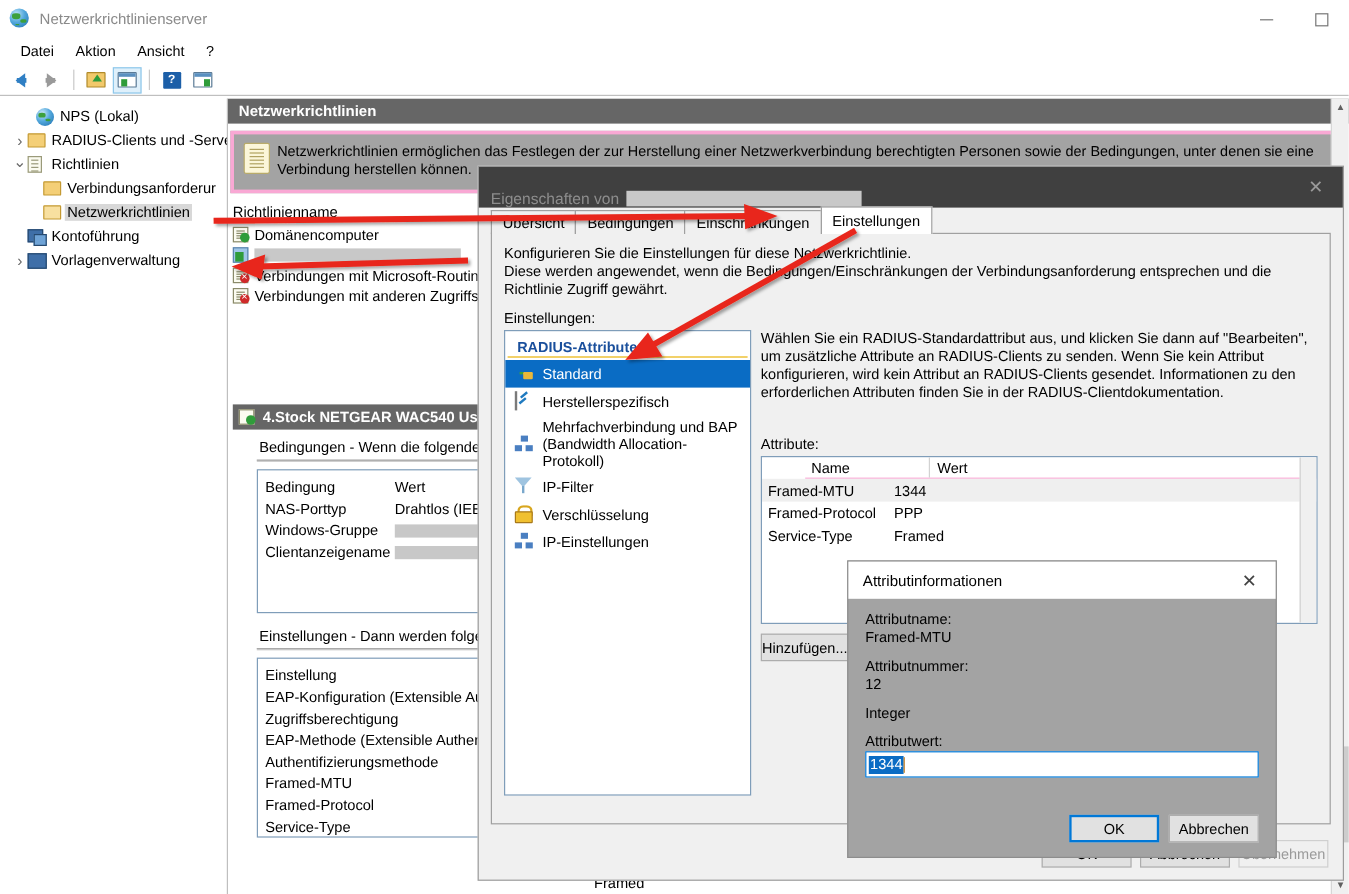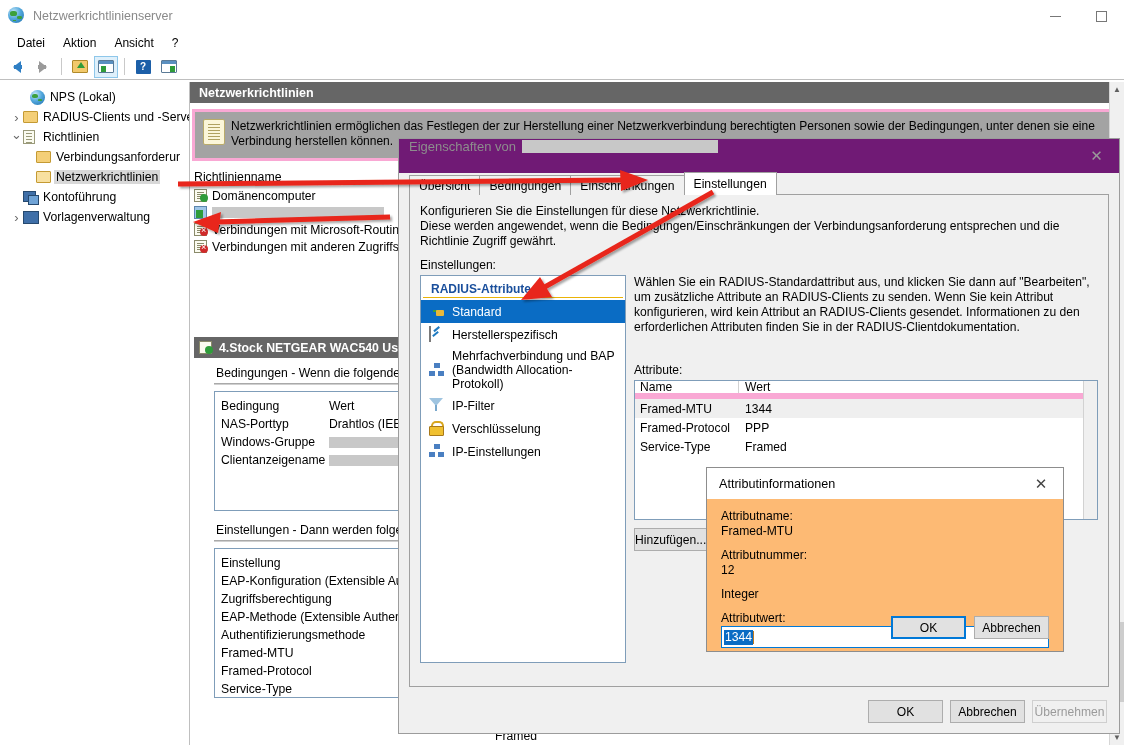--- a/index.html
+++ b/index.html
@@ -156,21 +156,21 @@
   .gcol1 { width:108px; }
   .gcol2 { flex:1; }
   .lower-box { margin:6px 14px 0 20px; border:1px solid #7f9db9; background:#fff; height:150px; padding:5px 0 0 6px;}
 
   
   .dialog {
     position:absolute; left:398px; top:138px; width:722px; height:596px;
     background:#f0f0f0; border:1px solid #9c9c9c;
     box-shadow:0 0 0 0 rgba(0,0,0,0);
   }
-  .dlg-title { height:34px; background:#701a75; display:flex; align-items:flex-start; padding-left:10px; }
+  .dlg-title { height:34px; background:#404040; display:flex; align-items:flex-end; padding-left:10px; }
   .dlg-title-text { color:#8d8d8d; font-size:13px; display:flex; align-items:center; gap:6px;}
   .dlg-close { margin-left:auto; width:45px; height:34px; display:flex; align-items:center; justify-content:center;
                color:#9a9a9a; font-size:15px; }
   .tabstrip { display:flex; padding-left:10px; height:22px; align-items:flex-end; position:relative; z-index:3;}
   .tab {
     height:20px; padding:0 9px; font-size:12.2px; background:#f0f0f0;
     border:1px solid #a0a0a0; border-bottom:none; margin-right:-1px;
     display:flex; align-items:center; color:#000;
   }
   .tab.active { background:#fff; height:23px; border-color:#a0a0a0; position:relative; z-index:4; }
@@ -211,21 +211,21 @@
   .ico-lock{width:13px;height:13px;position:relative;}
   .ico-lock:before{content:"";position:absolute;left:2px;top:0;width:9px;height:7px;border:2px solid #d8a61e;
     border-bottom:none;border-radius:5px 5px 0 0;}
   .ico-lock:after{content:"";position:absolute;left:0;top:5px;width:13px;height:8px;background:#f0c030;
     border:1px solid #a8791a;border-radius:1px;}
 
   .right-col { flex:1; }
   .rc-desc { font-size:12.1px; line-height:15px; height:88px; }
   .rc-attrlabel { font-size:12.1px; margin-bottom:3px; }
   .attr-table { border:1px solid #7f9db9; background:#fff; height:140px; position:relative; overflow:hidden;}
-  .at-head { display:flex; height:18px; border-bottom:6px solid #f9a8d4; font-size:12.1px;}
+  .at-head { display:flex; height:18px; border-bottom:1px solid #f9a8d4; font-size:12.1px;margin-left:36px;}
   .at-head .c1 { width:104px; padding-left:5px; display:flex;align-items:center; border-right:1px solid #d2d2d2;}
   .at-head .c2 { flex:1; padding-left:6px; display:flex;align-items:center;}
   .at-row { display:flex; height:19px; font-size:12.1px; align-items:center;}
   .at-row.sel { background:#efefef; }
   .at-row .c1 { width:104px; padding-left:5px; }
   .at-row .c2 { flex:1; padding-left:6px; }
   .at-scroll { position:absolute; right:0; top:0; bottom:0; width:14px; background:#f0f0f0; border-left:1px solid #d2d2d2;}
   .btn {
     min-width:75px; height:23px; background:#e1e1e1; border:1px solid #adadad;
     font-size:12.1px; display:inline-flex; align-items:center; justify-content:center;
@@ -233,22 +233,22 @@
   }
   .btn.disabled { color:#9a9a9a; background:#f0f0f0; border-color:#cfcfcf; }
   .btn.default { border:2px solid #0078d7; background:#e1e1e1;}
   .addbtn-wrap { margin-top:8px; padding-left:0; }
   .dlg-buttons {
     position:absolute; right:12px; bottom:10px; display:flex; gap:7px;
   }
 
   
   .attrdlg {
-    position:absolute; left:706px; top:467px; width:358px; height:185px;
-    background:#fdba74; border:1px solid #8d8d8d;
+    position:absolute; left:706px; top:467px; width:358px; height:248px;
+    background:#a3a3a3; border:1px solid #8d8d8d;
   }
   .ad-title { height:31px; background:#fff; display:flex; align-items:center; padding-left:12px; font-size:12.6px;}
   .ad-close { margin-left:auto; width:44px; height:31px; display:flex;align-items:center;justify-content:center;
               color:#444; font-size:15px;}
   .ad-body { padding:10px 14px 0 14px; font-size:12.1px; line-height:15px;}
   .ad-field { margin-bottom:9px; }
   .ad-input {
     width:100%; height:22px; border:1px solid #0078d7; background:#fff;
     font-size:12.2px; padding:0 0 0 2px; display:flex; align-items:center;
   }

